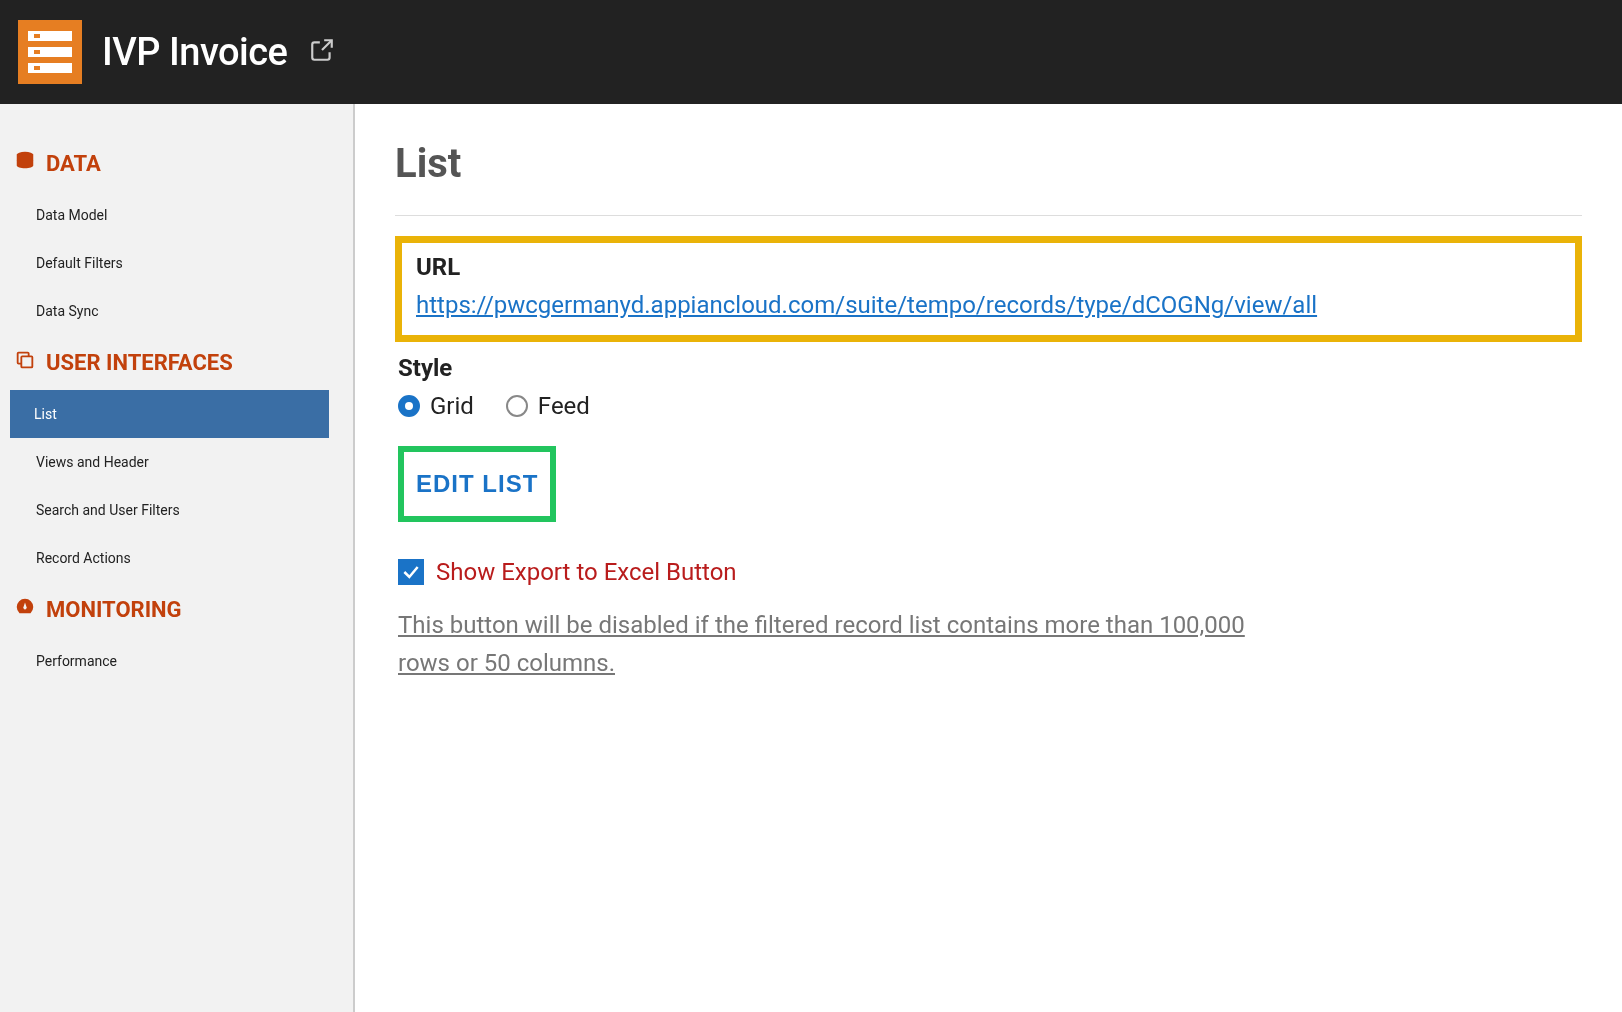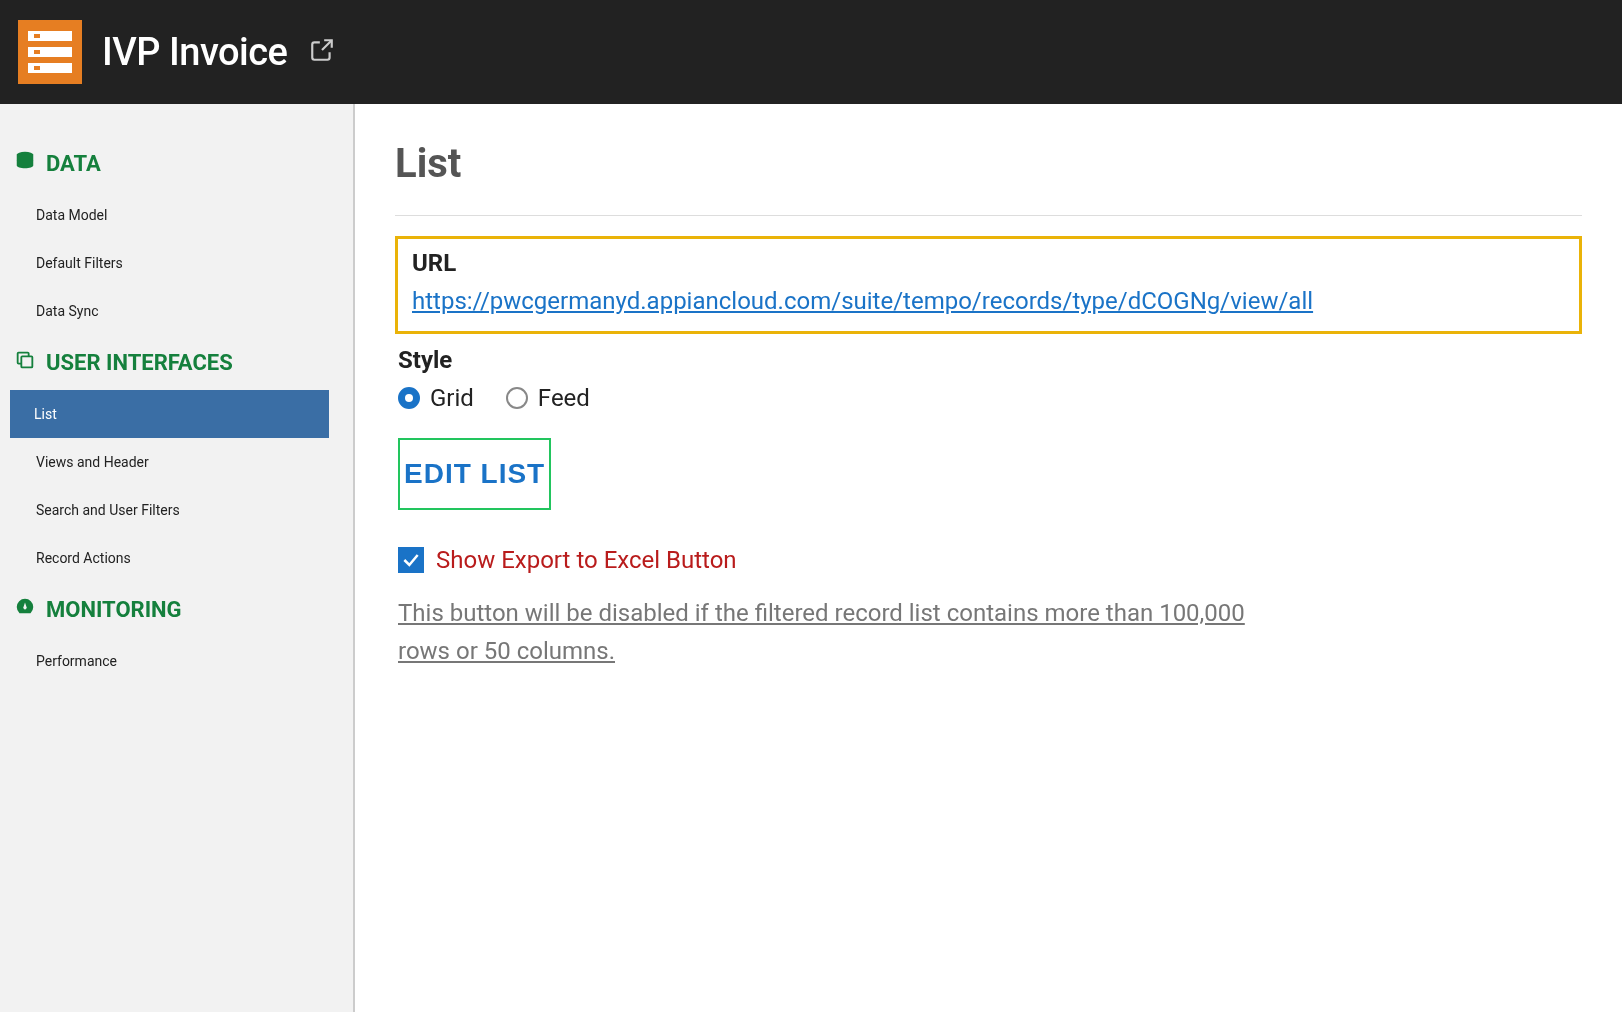--- a/index.html
+++ b/index.html
@@ -61,21 +61,21 @@
       padding-top: 32px;
       padding-bottom: 40px;
     }
     .sidebar-section-header {
       display: flex;
       align-items: center;
       gap: 10px;
       padding: 14px 14px;
       font-weight: 700;
       font-size: 22px;
-      color: #15803d;
+      color: #c2410c;
     }
     .sidebar-section-header svg { width: 22px; height: 22px; flex-shrink: 0; }
     .sidebar-item {
       padding: 16px 14px 16px 36px;
       font-size: 14px;
       color: #222;
       cursor: pointer;
     }
     .sidebar-item.active {
       background: #3a6ea5;
@@ -86,21 +86,21 @@
     }
     .main { flex: 1; padding: 36px 40px; }
     .page-title {
       font-size: 40px;
       font-weight: 700;
       color: #555;
       margin-bottom: 28px;
     }
     .hr { height: 1px; background: #ddd; margin-bottom: 20px; }
     .highlight-box {
-      border: 3px solid #eab308;
+      border: 7px solid #eab308;
       padding: 10px 14px 16px 14px;
       margin-bottom: 12px;
     }
     .field-label {
       font-size: 24px;
       font-weight: 700;
       color: #222;
       margin-bottom: 10px;
     }
     .url-link {
@@ -115,27 +115,27 @@
     .radio-option { display: flex; align-items: center; gap: 10px; cursor: pointer; }
     .radio-outer {
       width: 22px; height: 22px; border-radius: 50%;
       border: 2px solid #888; display: flex; align-items: center; justify-content: center;
     }
     .radio-option.selected .radio-outer { border-color: #1a73c7; background: #1a73c7; }
     .radio-option.selected .radio-inner { width: 8px; height: 8px; background: #fff; border-radius: 50%; }
     .radio-label { font-size: 24px; color: #222; }
     .edit-list-btn {
       margin-top: 26px;
-      border: 2px solid #22c55e;
+      border: 6px solid #22c55e;
       color: #1a73c7;
       background: #fff;
-      font-size: 28px;
+      font-size: 24px;
       font-weight: 700;
       letter-spacing: 1px;
-      padding: 18px 4px;
+      padding: 18px 12px;
       cursor: pointer;
     }
     .checkbox-row { display: flex; align-items: center; gap: 12px; margin-top: 36px; }
     .checkbox {
       width: 26px; height: 26px; background: #1a73c7;
       display: flex; align-items: center; justify-content: center; cursor: pointer;
     }
     .checkbox svg { width: 20px; height: 20px; stroke: #fff; stroke-width: 3; fill: none; }
     .checkbox-label { font-size: 24px; color: #b91c1c; }
     .help-text {

